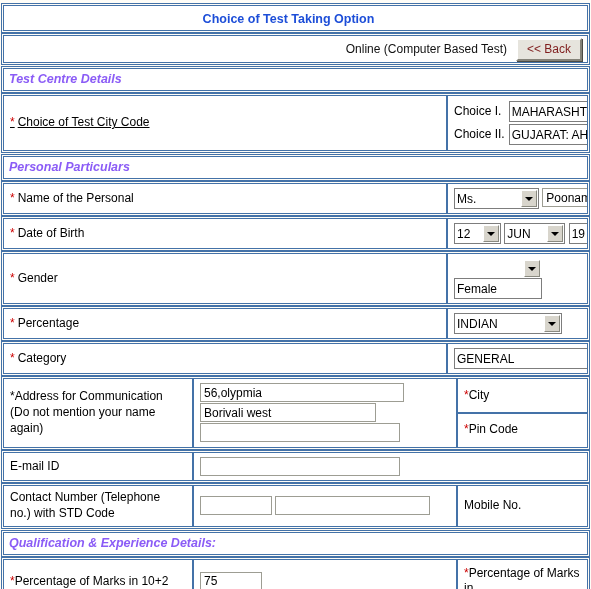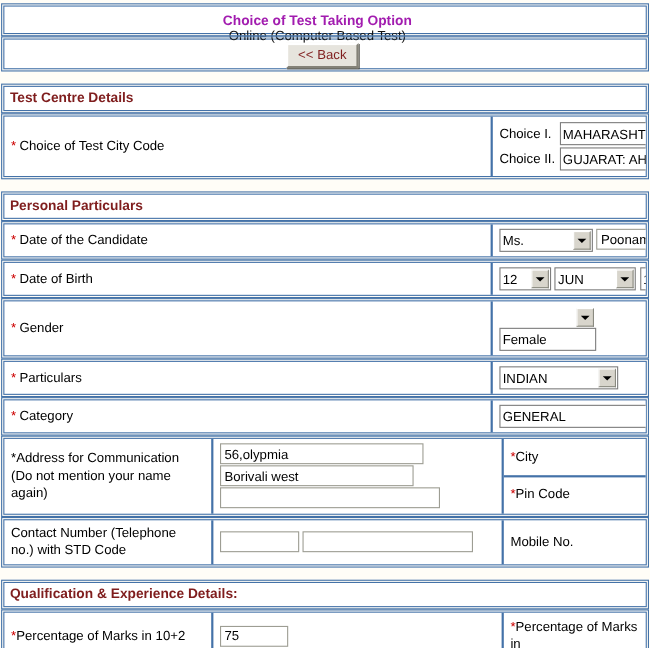--- a/index.html
+++ b/index.html
@@ -32,34 +32,33 @@
     background: #ffffff;
     margin: 0 3px 4px 3px;
     box-sizing: border-box;
   }
   .bar-row {
     height: 26px;
     line-height: 26px;
     box-sizing: border-box;
   }
   .title-text {
-    color: #a21caf;
+    color: #1d4ed8;
     font-weight: bold;
     font-size: 12.5px;
     text-align: center;
     padding-right: 14px;
   }
   .mode-row {
     display: flex;
     align-items: center;
     justify-content: flex-end;
     height: 28px;
     padding-right: 5px;
     box-sizing: border-box;
-    flex-direction: column;
   }
   .mode-text {
     font-size: 12px;
     color: #111;
     margin-right: 9px;
   }
   .btn3d {
     font-family: "Liberation Sans", sans-serif;
     font-size: 12px;
     color: #7f1d1d;
@@ -67,30 +66,31 @@
     border-top: 2px solid #ffffff;
     border-left: 2px solid #ffffff;
     border-right: 2px solid #848278;
     border-bottom: 2px solid #848278;
     padding: 2px 9px 3px 9px;
     cursor: pointer;
     box-shadow: 1px 1px 0 #4b4a44;
   }
   
   .section-head {
-    color: #7f1d1d;
+    color: #8b5cf6;
     font-weight: bold;
     font-size: 12.5px;
     padding: 3px 0 4px 5px;
     border: 1px solid #4472a8;
     outline: 1px solid #4472a8;
     outline-offset: 1px;
-    margin: 15px 3px 4px 3px;
+    margin: 5px 3px 4px 3px;
     background: #fff;
     box-sizing: border-box;
+    font-style: italic;
   }
   
   .tbl {
     border-collapse: separate;
     border-spacing: 0;
     width: 585px;
     margin: 0 3px 4px 3px;
     border: 1px solid #4472a8;
     outline: 1px solid #4472a8;
     outline-offset: 1px;
@@ -185,21 +185,21 @@
   <div class="frame mode-row">
     <span class="mode-text">Online (Computer Based Test)</span>
     <button class="btn3d">&lt;&lt; Back</button>
   </div>
 
   <div class="section-head">Test Centre Details</div>
 
   <table class="tbl">
     <tbody>
         <tr>
-      <td class="first" style="width:430px;">
+      <td class="first" style="width:430px;text-decoration:underline;">
         <span class="req">*</span><span class="lbl-sp">Choice of Test City Code</span>
       </td>
       <td class="nowrapcell">
         <table class="choice-tbl">
           <tbody>
                 <tr>
             <td>Choice I.</td>
             <td>
               <span class="ddwrap">
                 <select class="dd" style="width:116px;">
@@ -226,21 +226,21 @@
     </tr>
   </tbody>
     </table>
 
   <div class="section-head">Personal Particulars</div>
 
   <table class="tbl">
     <tbody>
         <tr>
       <td class="first rowpad" style="width:430px;">
-        <span class="req">*</span><span class="lbl-sp">Date of the Candidate</span>
+        <span class="req">*</span><span class="lbl-sp">Name of the Personal</span>
       </td>
       <td class="nowrapcell rowpad">
         <span class="ddwrap">
           <select class="dd" style="width:85px;">
             <option>Ms.</option>
           </select>
           <span class="arrow"></span>
         </span>
         <input class="txt" style="width: 100px;" value="Poonam">
       </td>
@@ -255,21 +255,21 @@
         <span class="req">*</span><span class="lbl-sp">Date of Birth</span>
       </td>
       <td class="nowrapcell rowpad">
         <span class="ddwrap">
           <select class="dd" style="width:47px;">
             <option>12</option>
           </select>
           <span class="arrow"></span>
         </span>
         <span class="ddwrap">
-          <select class="dd" style="width:74px;">
+          <select class="dd" style="width:61px;">
             <option>JUN</option>
           </select>
           <span class="arrow"></span>
         </span>
         <span class="ddwrap">
           <select class="dd" style="width:60px;">
             <option>19</option>
           </select>
           
         </span>
@@ -293,21 +293,21 @@
         </span>
       </td>
     </tr>
   </tbody>
     </table>
 
   <table class="tbl">
     <tbody>
         <tr>
       <td class="first rowpad" style="width:430px;">
-        <span class="req">*</span><span class="lbl-sp">Particulars</span>
+        <span class="req">*</span><span class="lbl-sp">Percentage</span>
       </td>
       <td class="nowrapcell rowpad">
         <span class="ddwrap">
           <select class="dd" style="width:108px;">
             <option>INDIAN</option>
           </select>
           <span class="arrow"></span>
         </span>
       </td>
     </tr>
@@ -333,36 +333,48 @@
 
   <table class="tbl">
     <tbody>
         <tr>
       <td class="first" style="width:176px;">
         <span>*Address for Communication</span><br>
         <span>(Do not mention your name</span><br>
         <span>again)</span>
       </td>
       <td class="addr-stack" style="width:250px;">
-        <input class="txt" style="width: 185px;" value="56,olypmia">
+        <input class="txt" style="width: 204px;" value="56,olypmia">
         <input class="txt" style="width: 176px;" value="Borivali west">
         <input class="txt" style="width: 200px;" value="">
       </td>
       <td style="padding:0;">
         <div style="border-bottom:2px solid #4472a8; padding:8px 6px;">
           <span class="req">*</span><span>City</span>
         </div>
         <div style="padding:8px 6px;">
           <span class="req">*</span><span>Pin Code</span>
         </div>
       </td>
     </tr>
   </tbody>
     </table>
 
+  <table class="tbl">
+    <tbody>
+        <tr>
+      <td class="first rowpad" style="width:176px;">
+        <span>E-mail ID</span>
+      </td>
+      <td class="rowpad">
+        <input class="txt" style="width: 200px;" value="">
+      </td>
+    </tr>
+  </tbody>
+    </table>
 
   <table class="tbl">
     <tbody>
         <tr>
       <td class="first" style="width:176px;">
         <span>Contact Number (Telephone</span><br>
         <span>no.) with STD Code</span>
       </td>
       <td style="width:250px;">
         <input class="txt" style="width: 72px;" value="">

